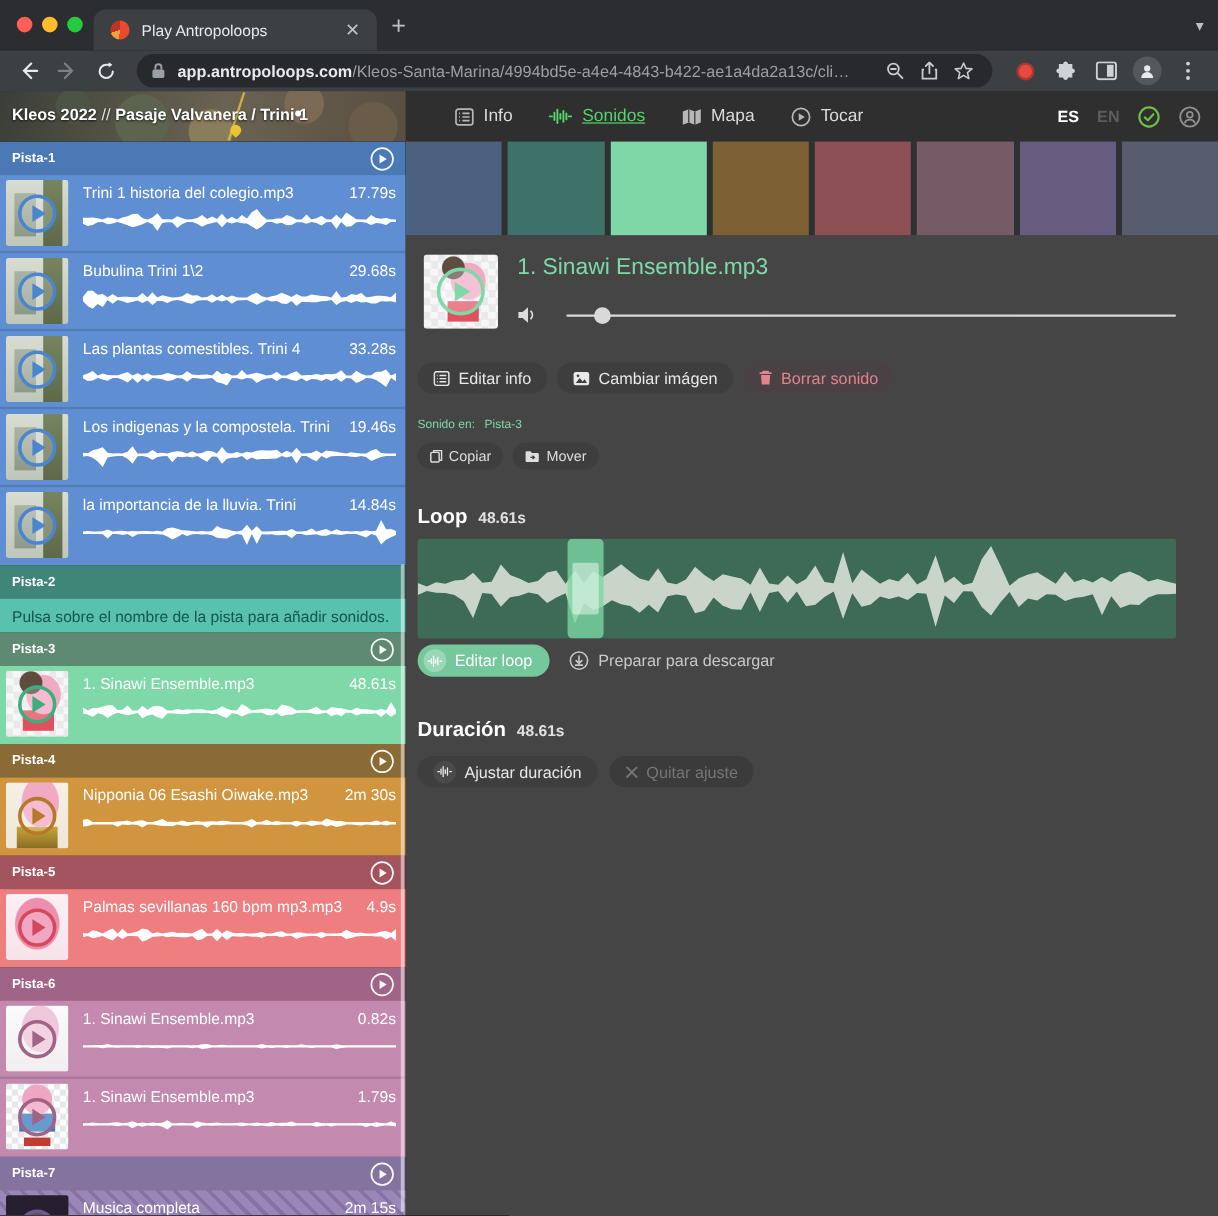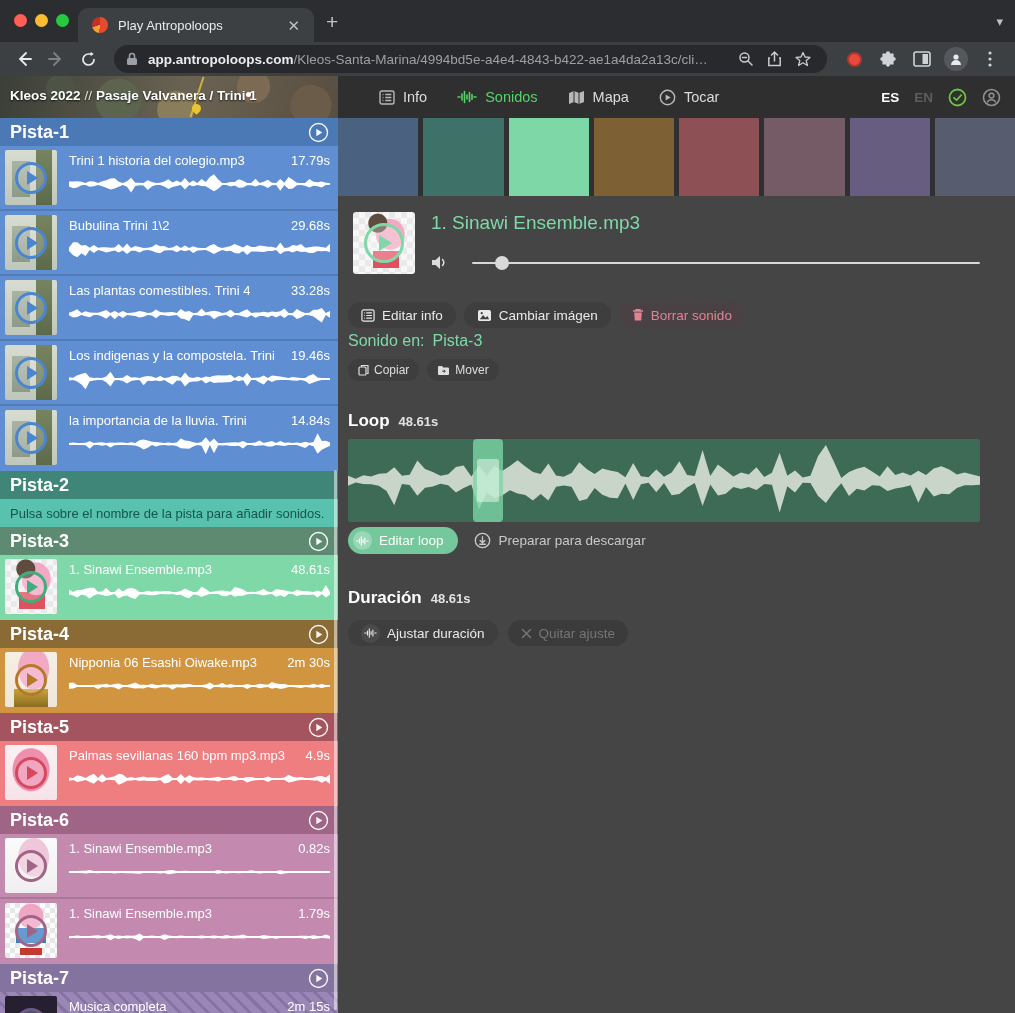--- a/index.html
+++ b/index.html
@@ -37,33 +37,33 @@
       radial-gradient(circle at 35% 60%,#5c6450 0 22px,transparent 23px),
       linear-gradient(100deg,#3b3f37,#6a6353 55%,#584e41);}
   .geo::after{content:"";position:absolute;left:58%;top:0;width:2px;height:100%;background:#e3c43f;transform:rotate(18deg);opacity:.8;}
   .geo-text{position:absolute;left:10px;top:12px;color:#fff;font-size:13.5px;font-weight:bold;text-shadow:0 1px 2px rgba(0,0,0,.8);white-space:nowrap;z-index:2;}
   .geo-sep{opacity:.85;font-weight:normal;padding:0 4px;}
   .geo-pin{position:absolute;left:192px;top:28px;width:9px;height:9px;border-radius:50% 50% 50% 0;background:#ecc433;transform:rotate(-45deg);z-index:1;}
   .geo-dot{position:absolute;left:246px;top:16px;width:5px;height:5px;border-radius:50%;background:#fff;z-index:2;}
   .app-nav{flex:1;display:flex;align-items:center;padding-left:41px;gap:30px;}
   .nav-item{display:flex;align-items:center;gap:8px;color:#dcdcdc;font-size:14.5px;}
   .nav-item svg{opacity:.85;}
-  .nav-item.active{color:#55d46a;}
+  .nav-item.active{color:#55d46a;text-decoration:underline;}
   .nav-item.active svg{opacity:1;}
   .lang{margin-left:auto;display:flex;align-items:center;gap:15px;padding-right:14px;}
   .lang-es{color:#fff;font-weight:bold;font-size:13.5px;}
   .lang-en{color:#5d5d5d;font-weight:bold;font-size:13.5px;}
 
   .app-body{display:flex;height:895px;}
 
   
   .sidebar{width:338px;flex:0 0 auto;position:relative;overflow:hidden;background:#262626;}
   .track{position:relative;}
   .track-head{height:28px;display:flex;align-items:center;padding:0 9px 0 10px;}
-  .track-name{color:#fff;font-weight:bold;font-size:18px;}
+  .track-name{color:#fff;font-weight:bold;font-size:11px;}
   .track-play{margin-left:auto;display:flex;}
   .track-note{height:28px;display:flex;align-items:center;padding:0 10px;font-size:13px;text-align:right;}
   .clip{height:65px;display:flex;border-bottom:2px solid rgba(0,0,0,.13);}
   .clip:last-child{border-bottom:none;}
   .thumb{width:52px;height:55px;margin:4px 0 0 5px;flex:0 0 auto;border-radius:2px;display:flex;align-items:center;justify-content:center;overflow:hidden;}
   .ring{width:32px;height:32px;border:3px solid currentColor;border-radius:50%;background:rgba(255,255,255,.22);display:flex;align-items:center;justify-content:center;}
   .ring i{display:block;width:0;height:0;border-left:11px solid currentColor;border-top:7px solid transparent;border-bottom:7px solid transparent;margin-left:3px;}
   .clip-body{flex:1;min-width:0;padding:7px 8px 0 12px;}
   .clip-row{display:flex;justify-content:space-between;color:#fff;font-size:13px;gap:8px;}
   .clip-title{white-space:nowrap;overflow:hidden;text-overflow:ellipsis;}
@@ -108,21 +108,21 @@
   .t-main .ring{width:40px;height:40px;border-width:3.5px;background:rgba(255,255,255,.28);}
   .t-main .ring i{border-left-width:13px;border-top-width:8px;border-bottom-width:8px;}
   .sound-title{color:var(--accent);font-size:19px;margin:4px 0 0 0;font-weight:normal;}
   .vol-row{display:flex;align-items:center;margin-top:21px;}
   .vol-track{flex:1;height:2px;background:#d9d9d9;margin-left:24px;position:relative;border-radius:1px;}
   .vol-handle{position:absolute;top:50%;width:14px;height:14px;border-radius:50%;background:#d9d9d9;transform:translate(-50%,-50%);}
   .btn-row{display:flex;gap:8px;margin-top:28px;}
   .pill{height:26px;border-radius:13px;background:#3e3e3e;color:#e9e9e9;font-size:13.5px;display:inline-flex;align-items:center;gap:7px;padding:0 13px;white-space:nowrap;}
   .pill svg{flex:0 0 auto;}
   .pill.danger{background:#4a4145;color:#e2848f;}
-  .sound-in{margin-top:4px;font-size:16px;color:var(--accent);}
+  .sound-in{margin-top:21px;font-size:10px;color:var(--accent);}
   .sound-in .lbl{margin-right:8px;}
   .mini-row{display:flex;gap:8px;margin-top:9px;}
   .mini{height:22px;border-radius:11px;background:#3e3e3e;color:#dedede;font-size:12px;display:inline-flex;align-items:center;gap:5px;padding:0 10px;}
   .sec-head{margin-top:30px;display:flex;align-items:baseline;gap:9px;}
   .sec-title{color:#fff;font-size:17px;font-weight:bold;}
   .sec-val{color:#e2e2e2;font-size:13px;font-weight:bold;}
   .loopbox{margin-top:8px;height:83px;background:var(--loopbg);border-radius:2px;position:relative;overflow:hidden;}
   .loopbox svg{position:absolute;inset:0;width:100%;height:100%;}
   .playhead{position:absolute;top:0;bottom:0;width:30px;border-radius:4px;background:rgba(126,215,167,.78);}
   .playhead::after{content:"";position:absolute;inset:20px 4px;background:rgba(255,255,255,.45);border-radius:2px;}

